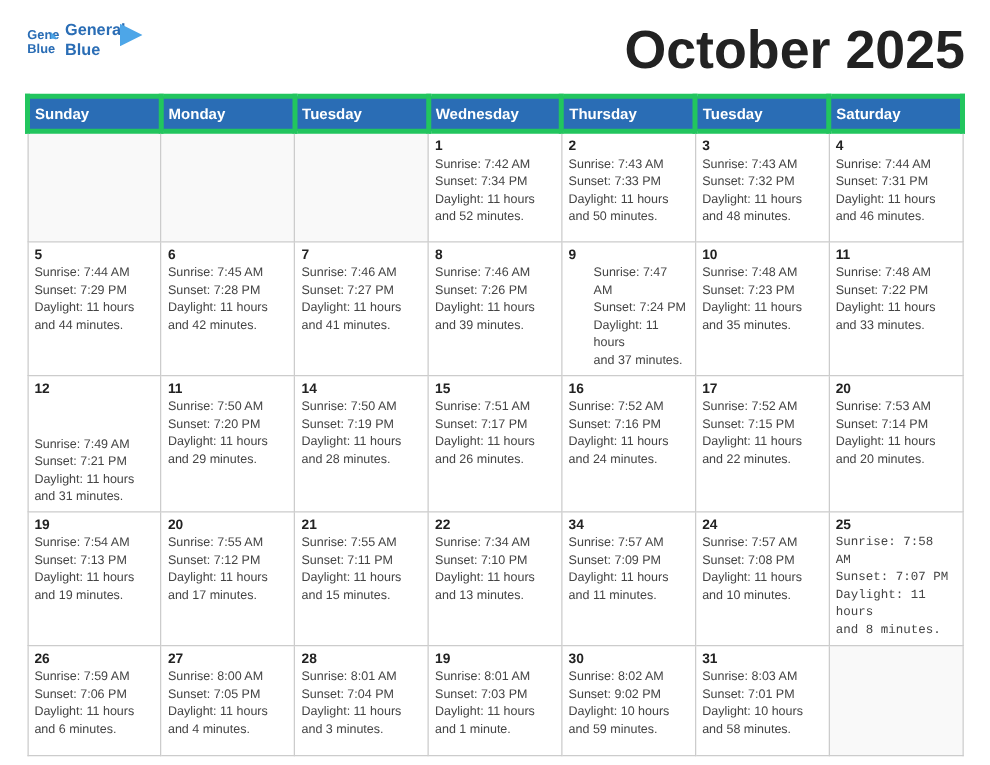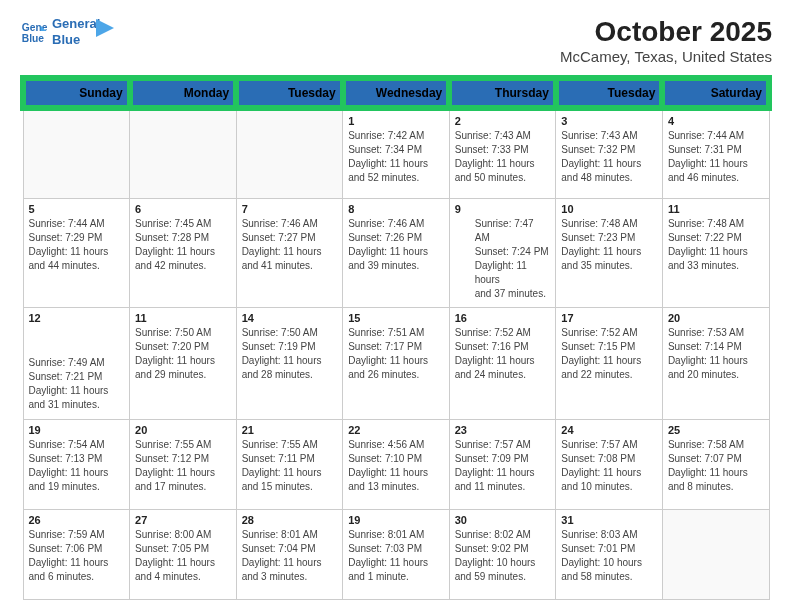--- a/index.html
+++ b/index.html
@@ -29,43 +29,43 @@
       gap: 4px;
     }
     .logo-icon {
       width: 28px;
       height: 28px;
     }
     .title-block {
       text-align: right;
     }
     .main-title {
-      font-size: 28px;
+      font-size: 43px;
       font-weight: bold;
       color: #222;
     }
     .subtitle {
       font-size: 15px;
       color: #444;
     }
     .calendar {
       flex: 1;
       border: 1px solid #ccc;
       border-collapse: collapse;
       width: 100%;
       table-layout: fixed;
     }
     .calendar th {
       background: #2a6db5;
-      color: #000000;
+      color: #ffffff;
       font-size: 12px;
       font-weight: bold;
       padding: 5px 4px;
-      text-align: right;
-      border: 6px solid #22c55e;
+      text-align: left;
+      border: 4px solid #22c55e;
     }
     .calendar td {
       border: 1px solid #ccc;
       vertical-align: top;
       padding: 4px 5px;
       font-size: 9.5px;
       color: #333;
       height: 88px;
       width: 14.28%;
     }
@@ -102,21 +102,20 @@
       <div style="display:flex;flex-direction:column;line-height:1.2;">
         <span style="font-size:13px;font-weight:bold;color:#2a6db5;">General</span>
         <span style="font-size:13px;font-weight:bold;color:#2a6db5;">Blue</span>
       </div>
       <svg width="18" height="18" viewBox="0 0 18 18" style="margin-left:-8px;margin-top:-8px;">
         <polygon points="0,0 18,9 0,18" fill="#4da6e8"></polygon>
       </svg>
     </div>
     <div class="title-block">
       <div class="main-title">October 2025</div>
-      <div class="subtitle">McCamey, Texas, United States</div>
     </div>
   </div>
 
   <table class="calendar">
     <thead>
       <tr>
       <th>Sunday</th>
           <th>Monday</th>
           <th>Tuesday</th>
           <th>Wednesday</th>
@@ -278,42 +277,42 @@
           </td>
           <td>
             <div class="day-num">21</div>
             <div class="day-info" style="white-space: pre-line;">Sunrise: 7:55 AM
 Sunset: 7:11 PM
 Daylight: 11 hours
 and 15 minutes.</div>
           </td>
           <td>
             <div class="day-num">22</div>
-            <div class="day-info" style="white-space: pre-line;">Sunrise: 4:56 AM
+            <div class="day-info" style="white-space: pre-line;">Sunrise: 7:34 AM
 Sunset: 7:10 PM
 Daylight: 11 hours
 and 13 minutes.</div>
           </td>
           <td>
-            <div class="day-num">23</div>
+            <div class="day-num">34</div>
             <div class="day-info" style="white-space: pre-line;">Sunrise: 7:57 AM
 Sunset: 7:09 PM
 Daylight: 11 hours
 and 11 minutes.</div>
           </td>
           <td>
             <div class="day-num">24</div>
             <div class="day-info" style="white-space: pre-line;">Sunrise: 7:57 AM
 Sunset: 7:08 PM
 Daylight: 11 hours
 and 10 minutes.</div>
           </td>
           <td>
             <div class="day-num">25</div>
-            <div class="day-info" style="white-space: pre-line;">Sunrise: 7:58 AM
+            <div class="day-info" style="white-space: pre-line; font-family: Liberation Mono, monospace;">Sunrise: 7:58 AM
 Sunset: 7:07 PM
 Daylight: 11 hours
 and 8 minutes.</div>
           </td>
         </tr>
         <tr>
           <td>
             <div class="day-num">26</div>
             <div class="day-info" style="white-space: pre-line;">Sunrise: 7:59 AM
 Sunset: 7:06 PM

